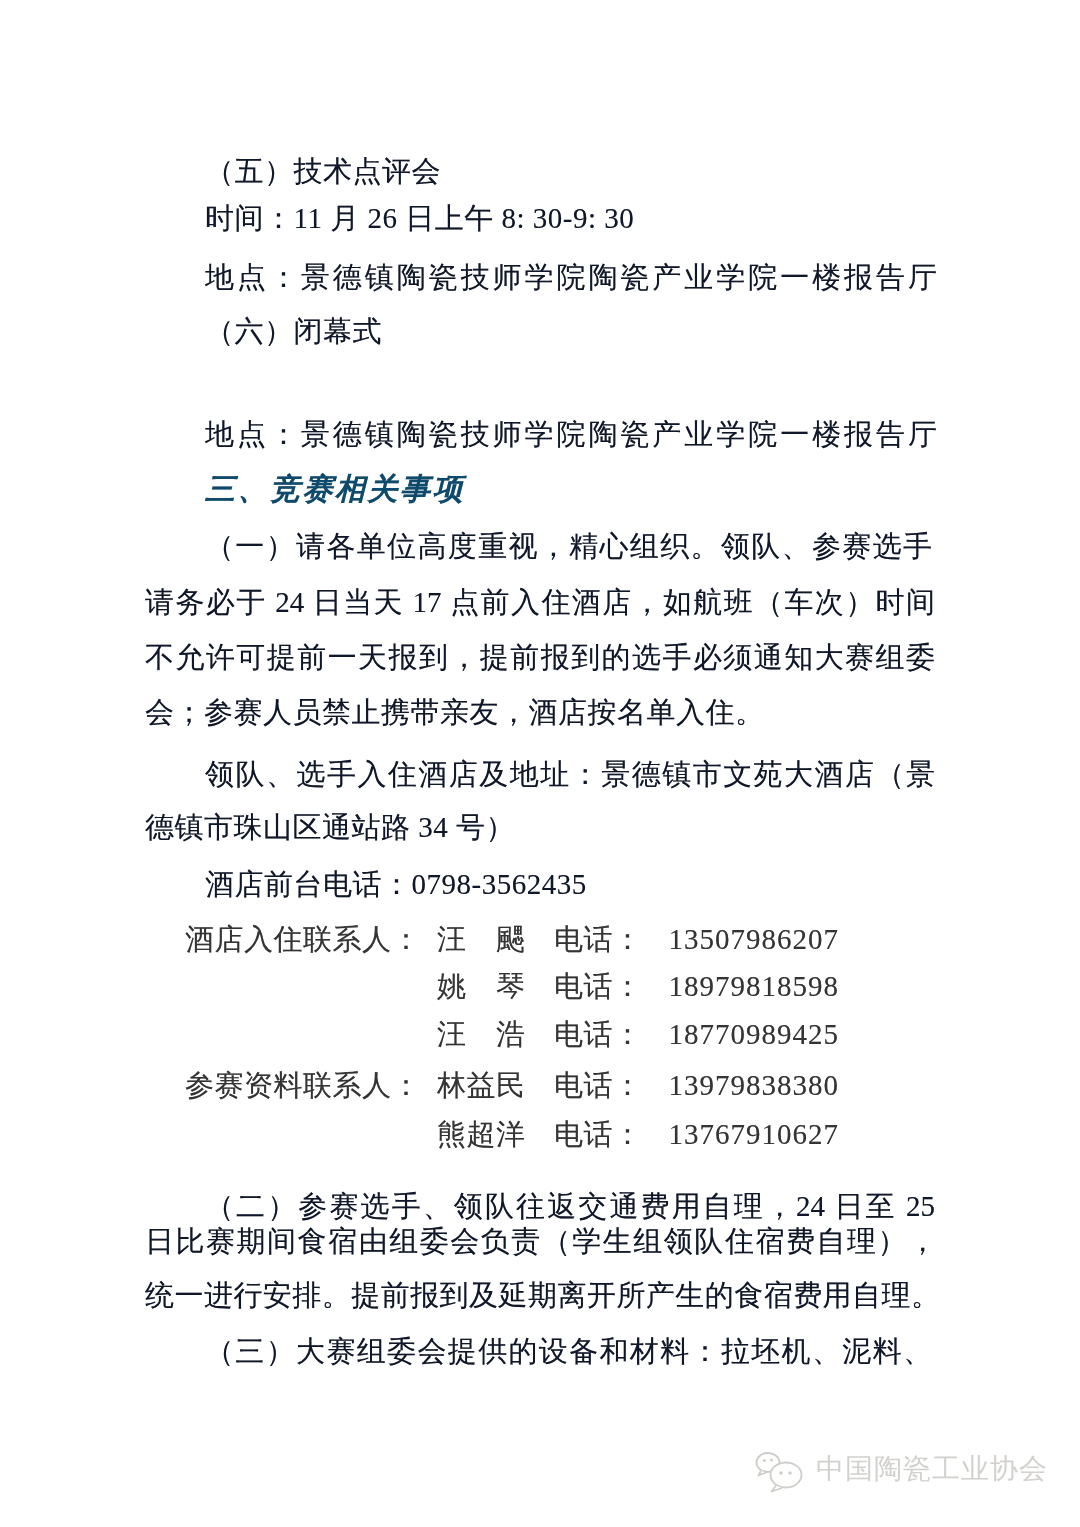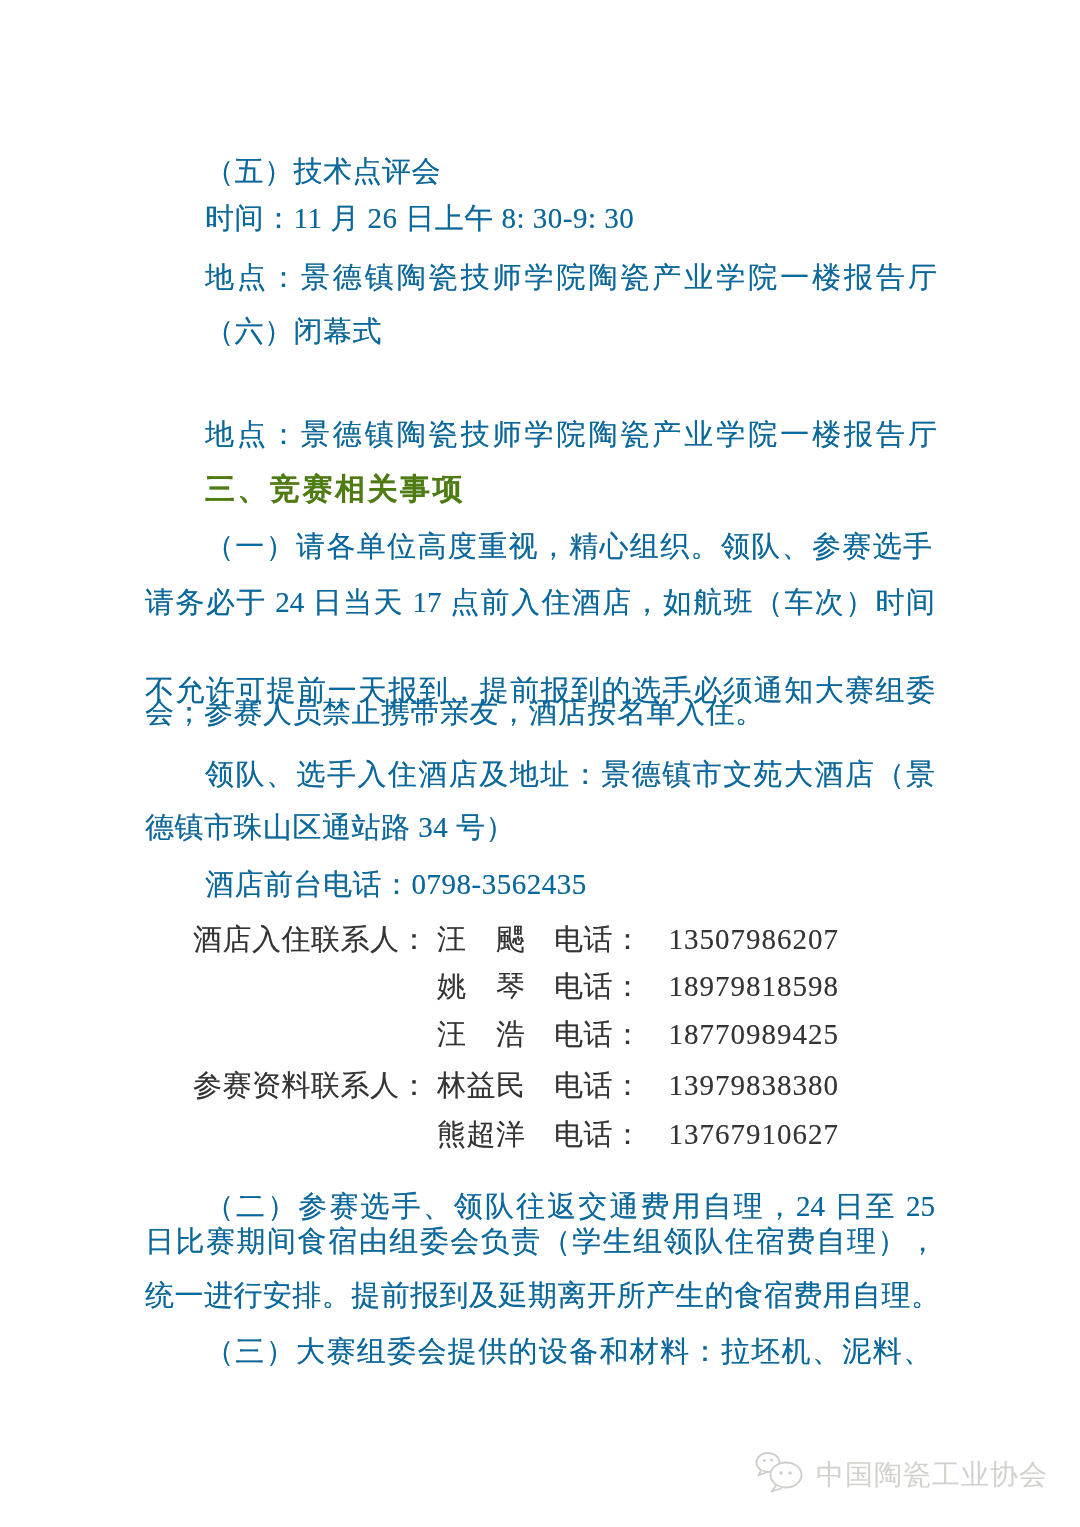--- a/index.html
+++ b/index.html
@@ -13,58 +13,59 @@
   .page {
     position: relative;
     width: 1080px;
     height: 1527px;
     background: #ffffff;
   }
   .line {
     position: absolute;
     font-size: 29px;
     line-height: 38px;
-    color: #0369a1;
+    color: #0f172a;
     white-space: nowrap;
     text-shadow: 0 0 0.6px rgba(40,40,40,0.45);
     letter-spacing: 0.5px;
   }
   .j {
     white-space: normal;
     text-align: justify;
     text-align-last: justify;
     letter-spacing: 0;
   }
   .heading-bold {
     font-family: "Liberation Sans", "DejaVu Sans", sans-serif;
     font-weight: 700;
     letter-spacing: 2.5px;
-    color: #4d7c0f;
+    color: #0c4a6e;
+    font-style: italic;
   }
   .crow {
     position: absolute;
     left: 185px;
     display: flex;
     align-items: baseline;
     font-size: 29px;
     line-height: 38px;
     color: #343434;
     text-shadow: 0 0 0.6px rgba(40,40,40,0.45);
     white-space: nowrap;
   }
-  .clabel { display: inline-block; width: 252px; letter-spacing: 0.5px; text-align: center; }
+  .clabel { display: inline-block; width: 252px; letter-spacing: 0.5px; }
   .cname  { display: inline-block; width: 95px; margin-right: 22px; letter-spacing: 0.5px; }
   .cphone-label { display: inline-block; margin-right: 26px; letter-spacing: 0.5px; }
   .cphone { display: inline-block; letter-spacing: 1px; }
   .footer {
     position: absolute;
     top: 1450px;
     right: 32px;
     display: flex;
-    align-items: flex-end;
+    align-items: flex-start;
     gap: 10px;
   }
   .footer-text {
     font-size: 28px;
     letter-spacing: 1px;
     color: #d3d1ce;
     text-shadow: 1px 1px 0 #ffffff;
     font-family: "Liberation Sans", "DejaVu Sans", sans-serif;
   }
   .wicon { display: block; }
@@ -78,21 +79,21 @@
   <div class="line" style="top:199px; left:205px;">时间：11 月 26 日上午 8: 30-9: 30</div>
   <div class="line j" style="top:258px; left:205px; width:732px;">地点：景德镇陶瓷技师学院陶瓷产业学院一楼报告厅</div>
 
   <div class="line" style="top:312px; left:205px;">（六）闭幕式</div>
   <div class="line j" style="top:415px; left:205px; width:732px;">地点：景德镇陶瓷技师学院陶瓷产业学院一楼报告厅</div>
 
   <div class="line heading-bold" style="top:470px; left:205px; font-size:30px;">三、竞赛相关事项</div>
 
   <div class="line j" style="top:527px; left:205px; width:727px;">（一）请各单位高度重视，精心组织。领队、参赛选手</div>
   <div class="line j" style="top:583px; left:145px; width:790px;">请务必于 24 日当天 17 点前入住酒店，如航班（车次）时间</div>
-  <div class="line j" style="top:638px; left:145px; width:790px;margin-top:33px;">不允许可提前一天报到，提前报到的选手必须通知大赛组委</div>
+  <div class="line j" style="top:638px; left:145px; width:790px;">不允许可提前一天报到，提前报到的选手必须通知大赛组委</div>
   <div class="line" style="top:693px; left:145px;">会；参赛人员禁止携带亲友，酒店按名单入住。</div>
 
   <div class="line j" style="top:755px; left:205px; width:730px;">领队、选手入住酒店及地址：景德镇市文苑大酒店（景</div>
   <div class="line" style="top:808px; left:145px;">德镇市珠山区通站路 34 号）</div>
 
   <div class="line" style="top:865px; left:205px;">酒店前台电话：0798-3562435</div>
 
   <div class="crow" style="top:920px;">
     <span class="clabel">酒店入住联系人：</span>
     <span class="cname">汪　颸</span>

